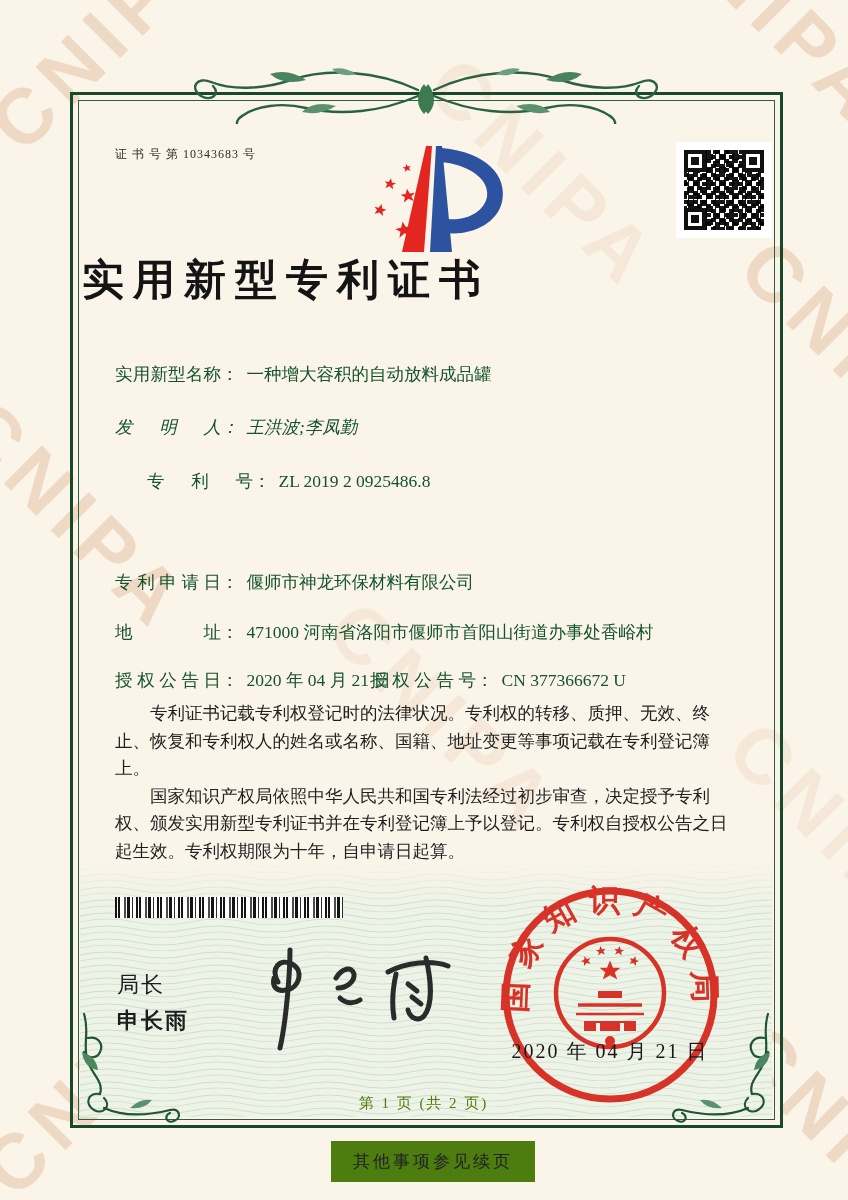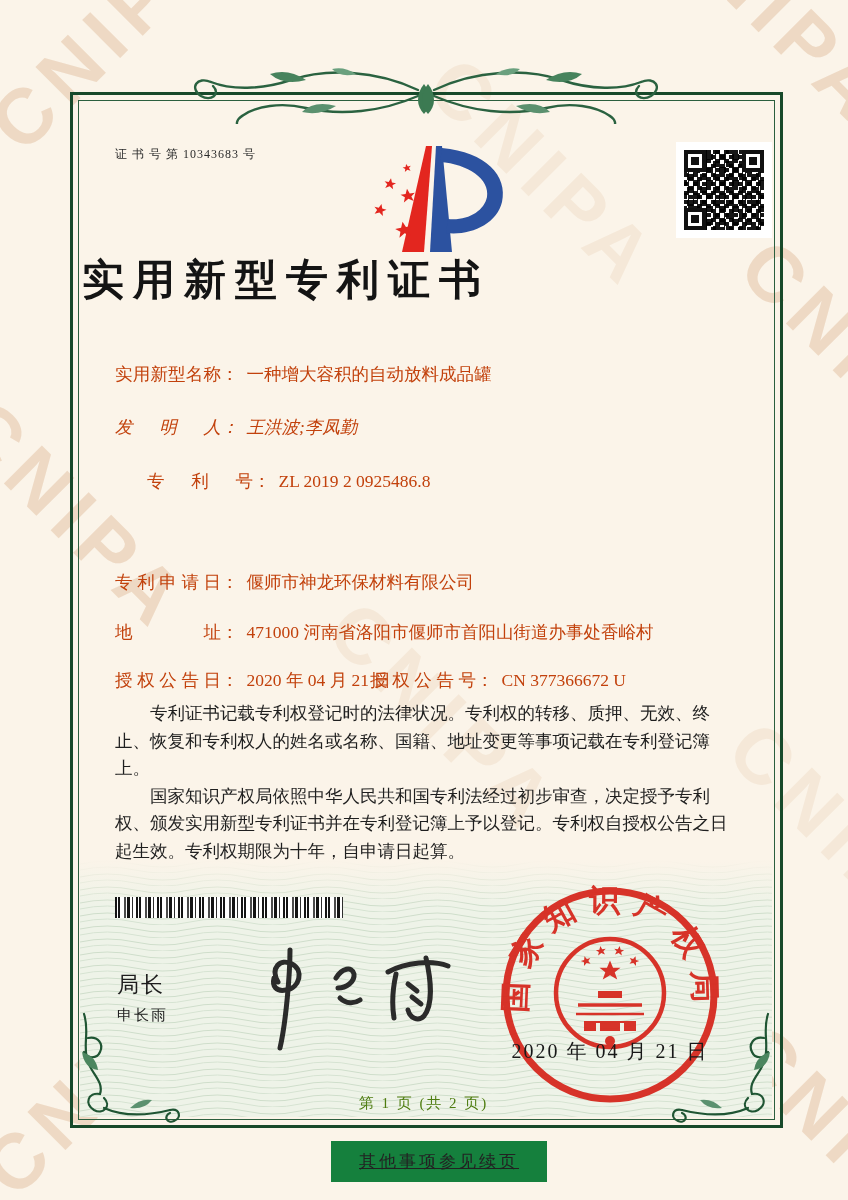--- a/index.html
+++ b/index.html
@@ -34,44 +34,44 @@
       repeating-conic-gradient(#161616 0 25%,#ffffff 0 50%) 3px 4px/13px 13px;
     background-blend-mode:multiply;}
   .qr-f{position:absolute;width:22px;height:22px;border:4px solid #111;background:#fff;box-sizing:border-box;}
   .qr-f::after{content:"";position:absolute;left:3px;top:3px;width:8px;height:8px;background:#111;}
   .qr-f.tl{left:8px;top:8px}.qr-f.tr{right:8px;top:8px}.qr-f.bl{left:8px;bottom:8px}
 
   .title{left:70px;top:252px;width:707px;text-align:left;font-size:42px;font-weight:700;
          letter-spacing:9px;color:#141414;padding-left:12px;}
 
   
-  .frow{position:absolute;left:115px;font-size:17.5px;color:#c2410c;white-space:nowrap;}
+  .frow{position:absolute;left:115px;font-size:17.5px;color:#14532d;white-space:nowrap;}
   .flabel{display:inline-block;width:106px;text-align:justify;text-align-last:justify;}
   .fvalue{margin-left:8px;}
   .grant2{position:absolute;left:255px;top:0;}
 
   .bodytext{left:115px;top:700px;width:624px;font-size:17.5px;line-height:27.5px;color:#1f1f1f;}
   .bodytext p{margin:0;text-indent:2em;}
 
   
   .barcode{left:115px;top:897px;width:228px;height:21px;background:
     repeating-linear-gradient(90deg,
       #141414 0 2px,#fff 2px 3px,#141414 3px 5px,#fff 5px 9px,
       #4c4c4c 9px 11px,#fff 11px 12px,#141414 12px 15px,#fff 15px 17px,
       #2e2e2e 17px 18px,#fff 18px 21px);}
 
   .sig-title{left:117px;top:970px;font-size:22px;letter-spacing:2px;}
-  .sig-name{left:117px;top:1006px;font-size:15px;letter-spacing:2px;}
+  .sig-name{left:117px;top:1006px;font-size:22px;letter-spacing:2px;font-weight:bold;}
 
   .seal-date{left:498px;top:1038px;width:224px;text-align:center;font-size:20px;
              letter-spacing:2px;color:#181818;font-weight:500;}
 
   .pageinfo{left:70px;top:1094px;width:707px;text-align:center;font-size:15px;letter-spacing:2px;color:#4d7c0f;}
-  .contnote{left:331px;top:1141px;background:#15803d;padding:9px 28px;font-size:17px;
-            letter-spacing:3px;color:#222;text-decoration:underline;}
+  .contnote{left:331px;top:1141px;background:#4d7c0f;padding:9px 22px;font-size:17px;
+            letter-spacing:3px;color:#222;}
 </style>
 </head>
 <body>
 
 <div class="stage">
 
   <div class="wm rm45" style="left:-38px;top:-10px;">CNIPA</div>
   <div class="wm r45" style="left:630px;top:-36px;">CNIPA</div>
   <div class="wm r45 faint" style="left:400px;top:128px;">CNIPA</div>
   <div class="wm r45" style="left:712px;top:310px;">CNIPA</div>

